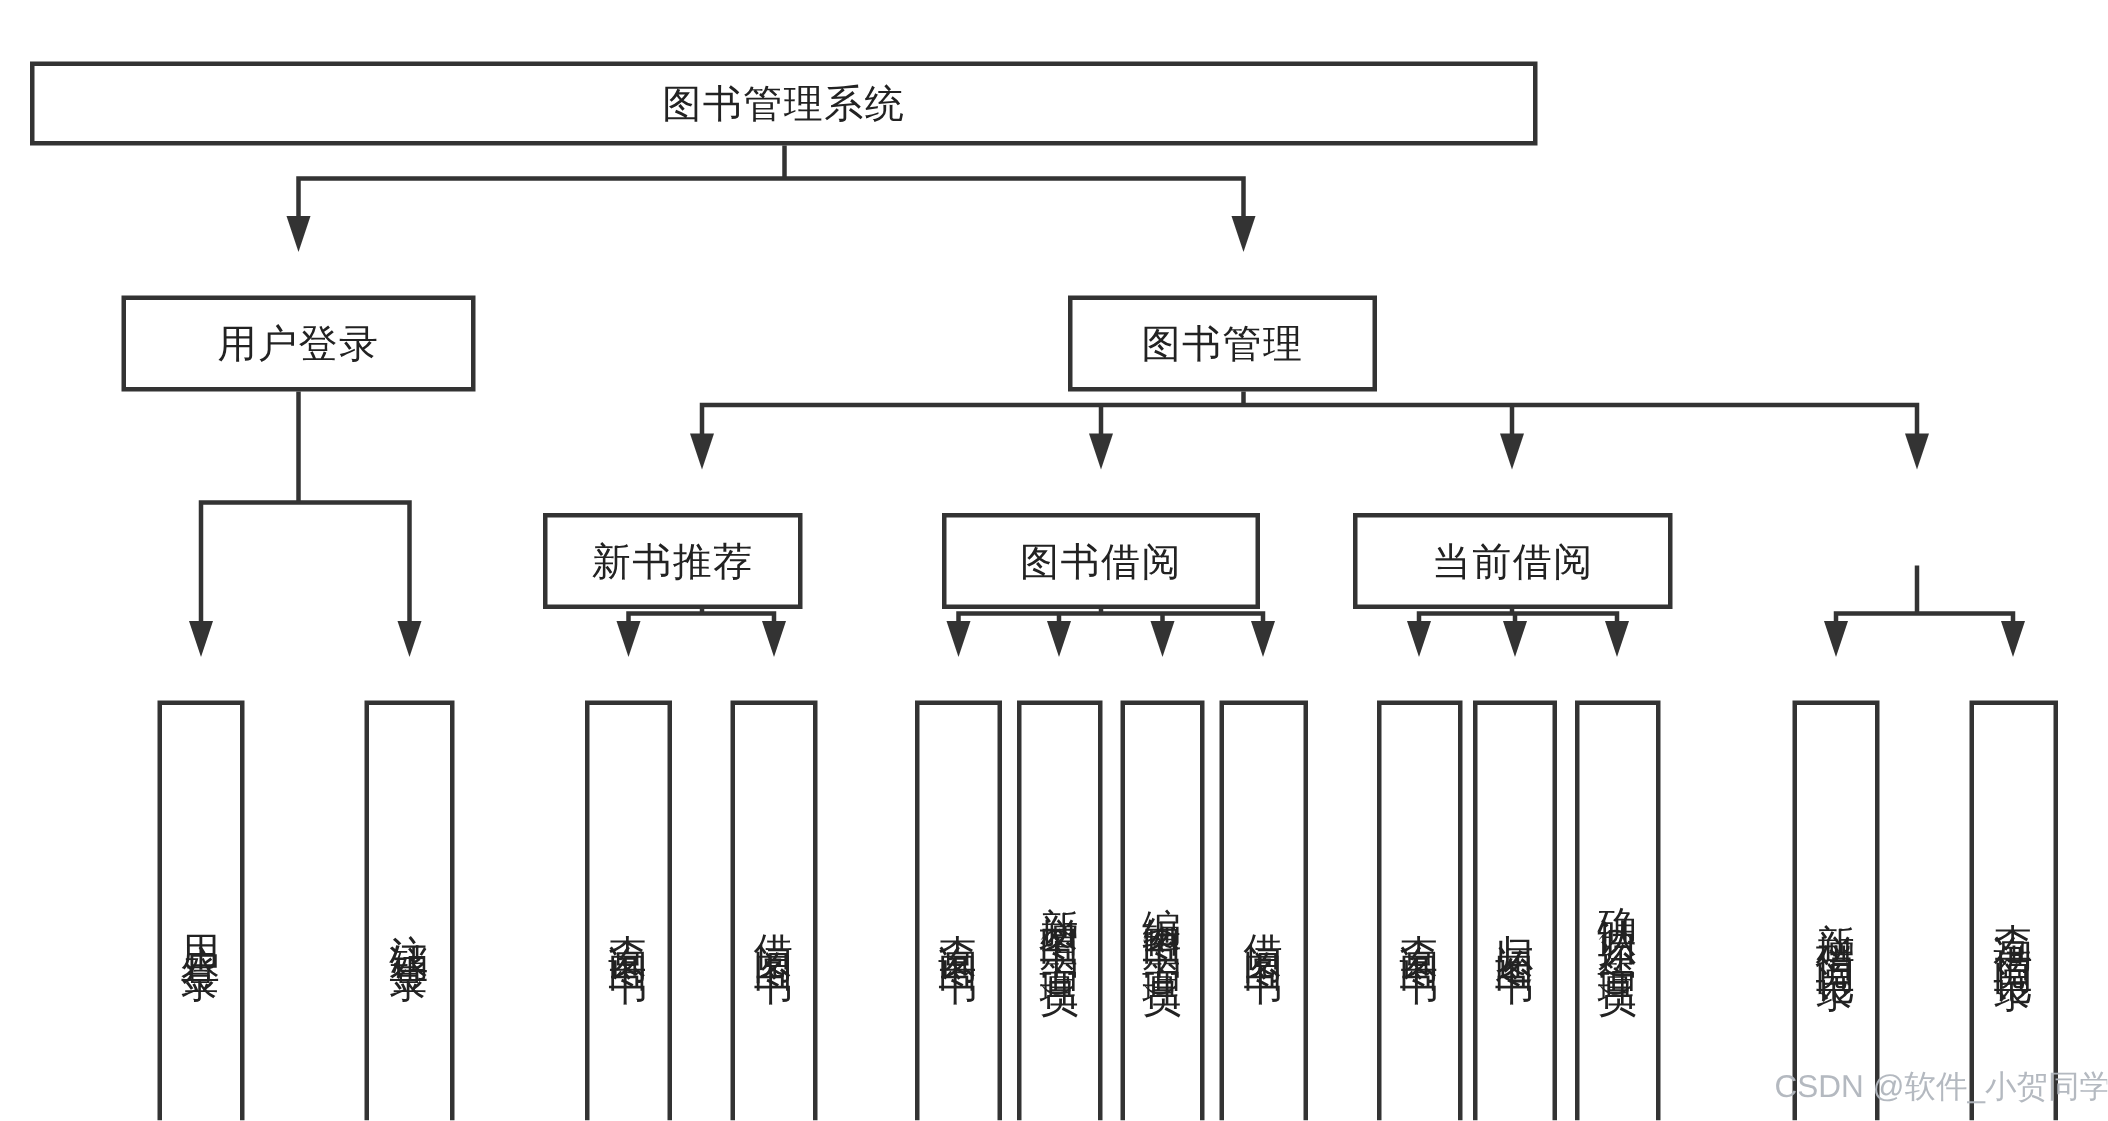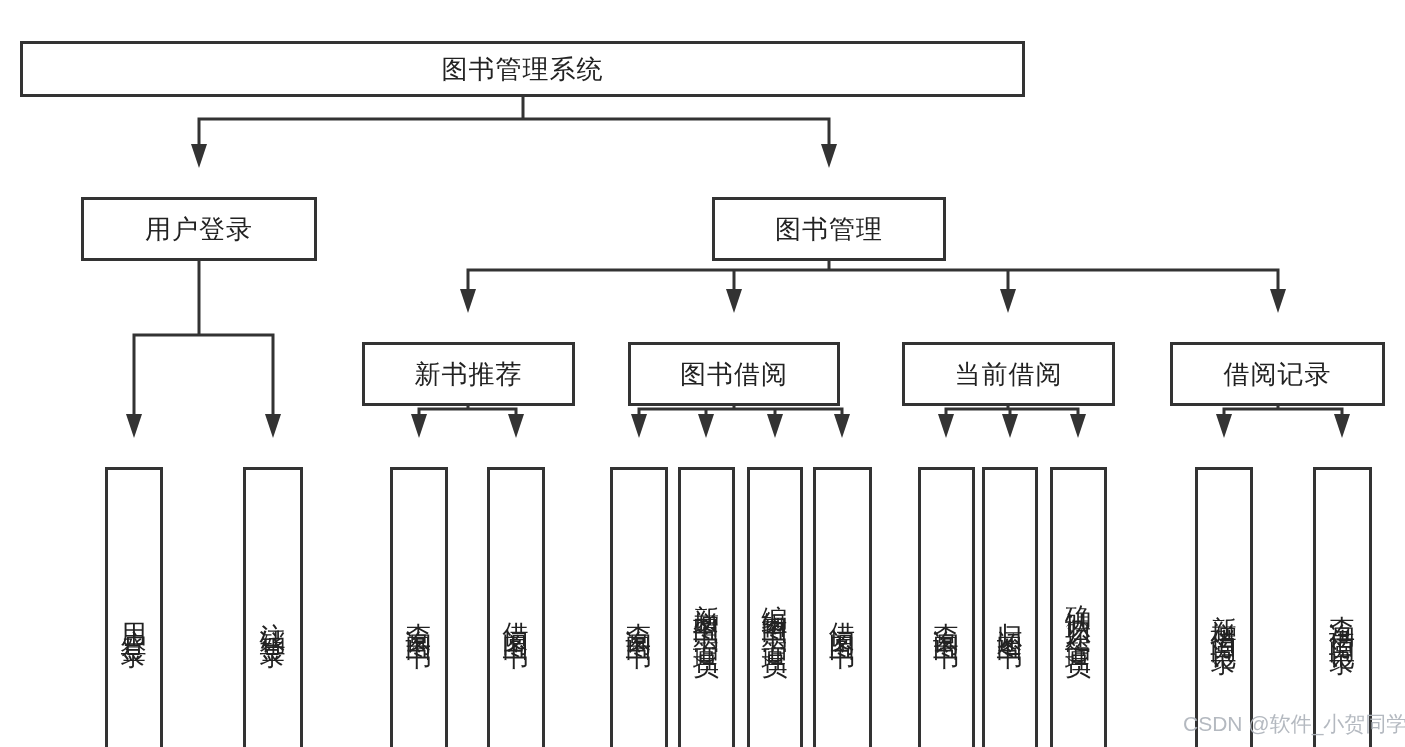--- a/index.html
+++ b/index.html
@@ -113,35 +113,32 @@
     </g>
   </svg>
 
   <div class="node" style="left:20px; top:12px; width:1005px; height:56px;">
     <span class="hlabel">图书管理系统</span>
   </div>
 
   <div class="node" style="left:81px; top:168px; width:236px; height:64px;">
     <span class="hlabel">用户登录</span>
   </div>
-  <div class="node" style="left:712px; top:168px; width:234px; height:64px;">
+  <div class="node" style="left:712px; top:168px; width:206px; height:64px;">
     <span class="hlabel">图书管理</span>
   </div>
 
-  <div class="node" style="left:362px; top:313px; width:213px; height:64px;">
+  <div class="node" style="left:362px; top:313px; width:173px; height:64px;">
     <span class="hlabel">新书推荐</span>
   </div>
   <div class="node" style="left:628px; top:313px; width:212px; height:64px;">
     <span class="hlabel">图书借阅</span>
   </div>
   <div class="node" style="left:902px; top:313px; width:213px; height:64px;">
     <span class="hlabel">当前借阅</span>
-  </div>
-  <div class="node" style="left:1170px; top:313px; width:215px; height:64px;">
-    <span class="hlabel">借阅记录</span>
   </div>
 
   <div class="node" style="left:105px; top:438px; width:58px; height:297px;">
     <span class="vlabel">用户登录</span>
   </div>
   <div class="node" style="left:243px; top:438px; width:60px; height:297px;">
     <span class="vlabel">注销登录</span>
   </div>
 
   <div class="node" style="left:390px; top:438px; width:58px; height:297px;">

